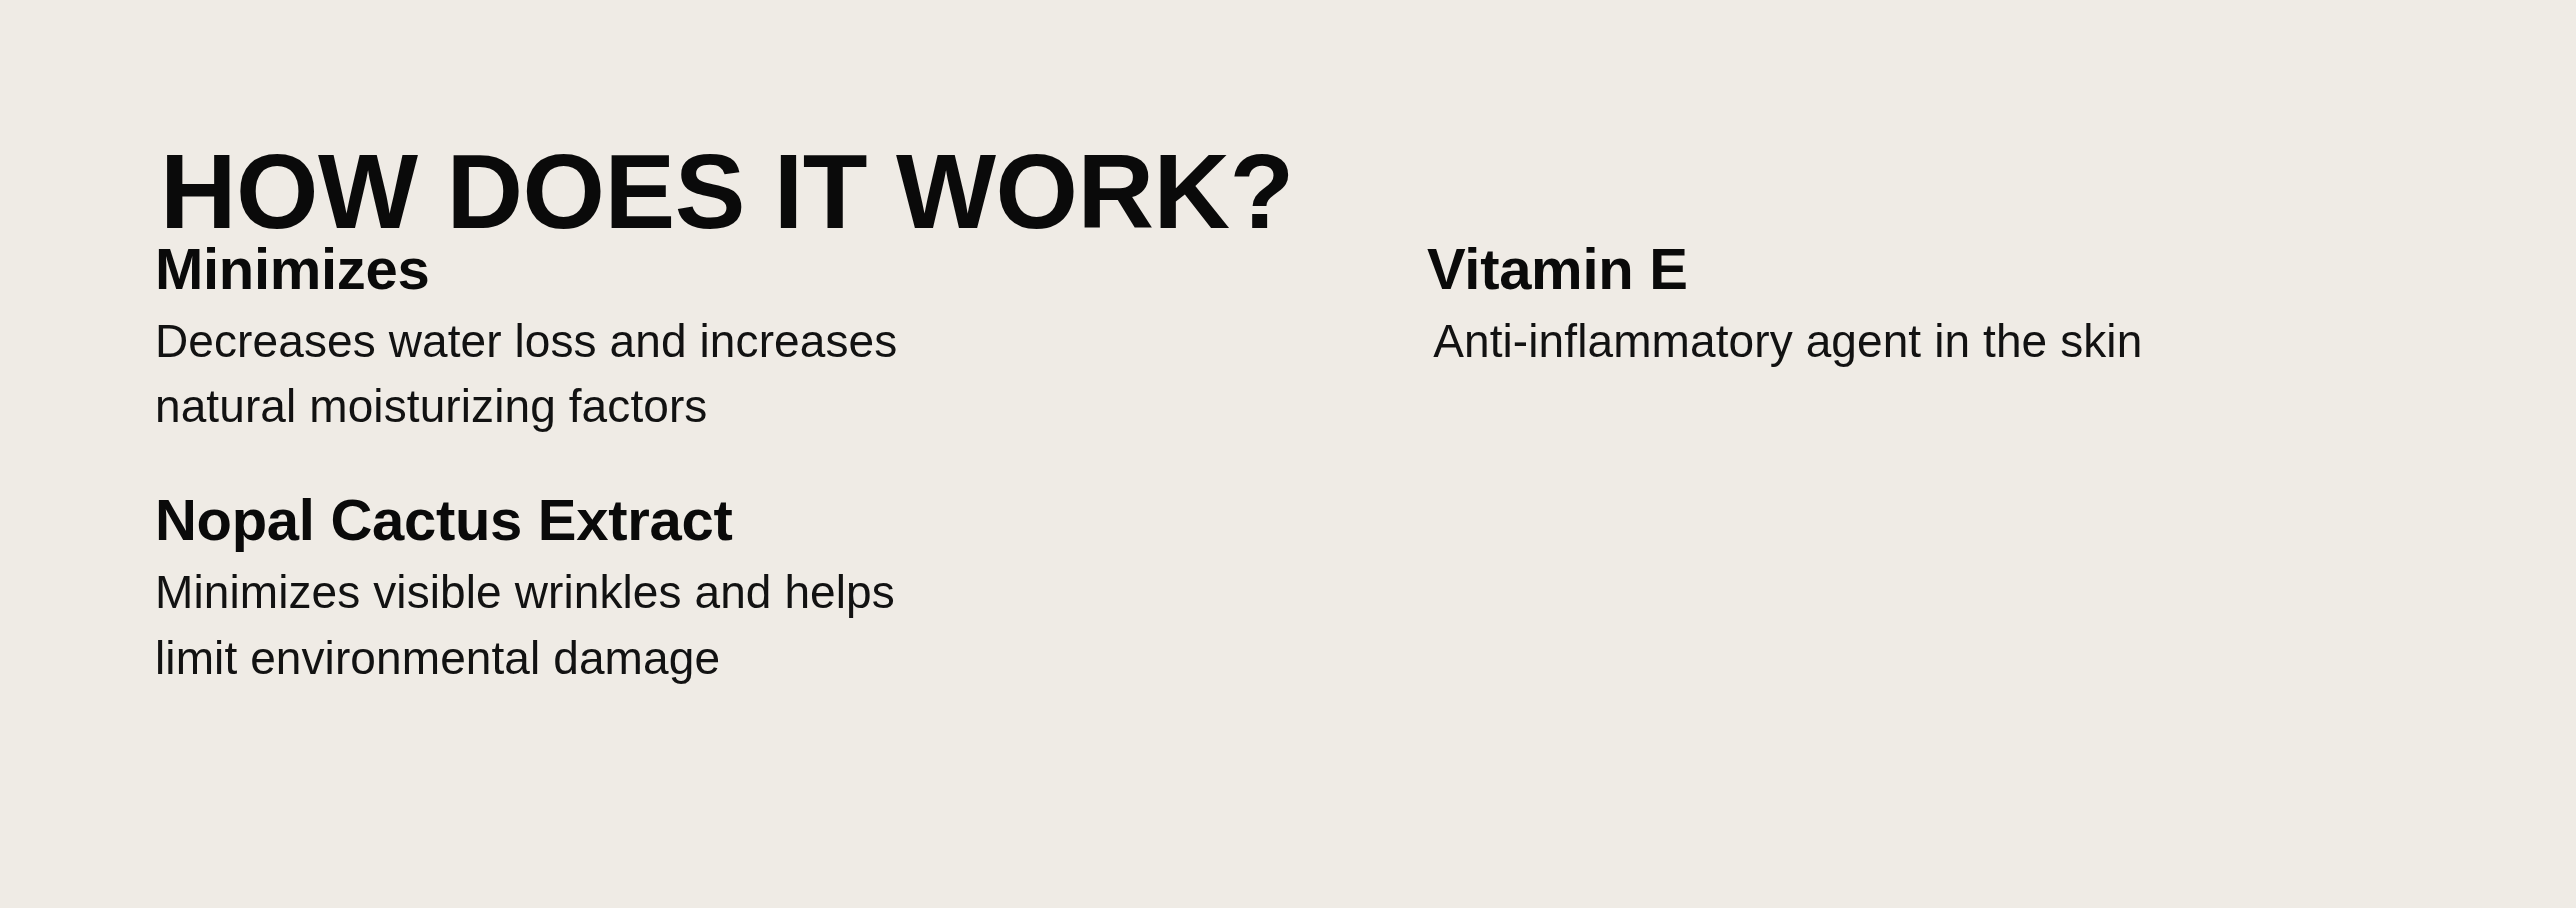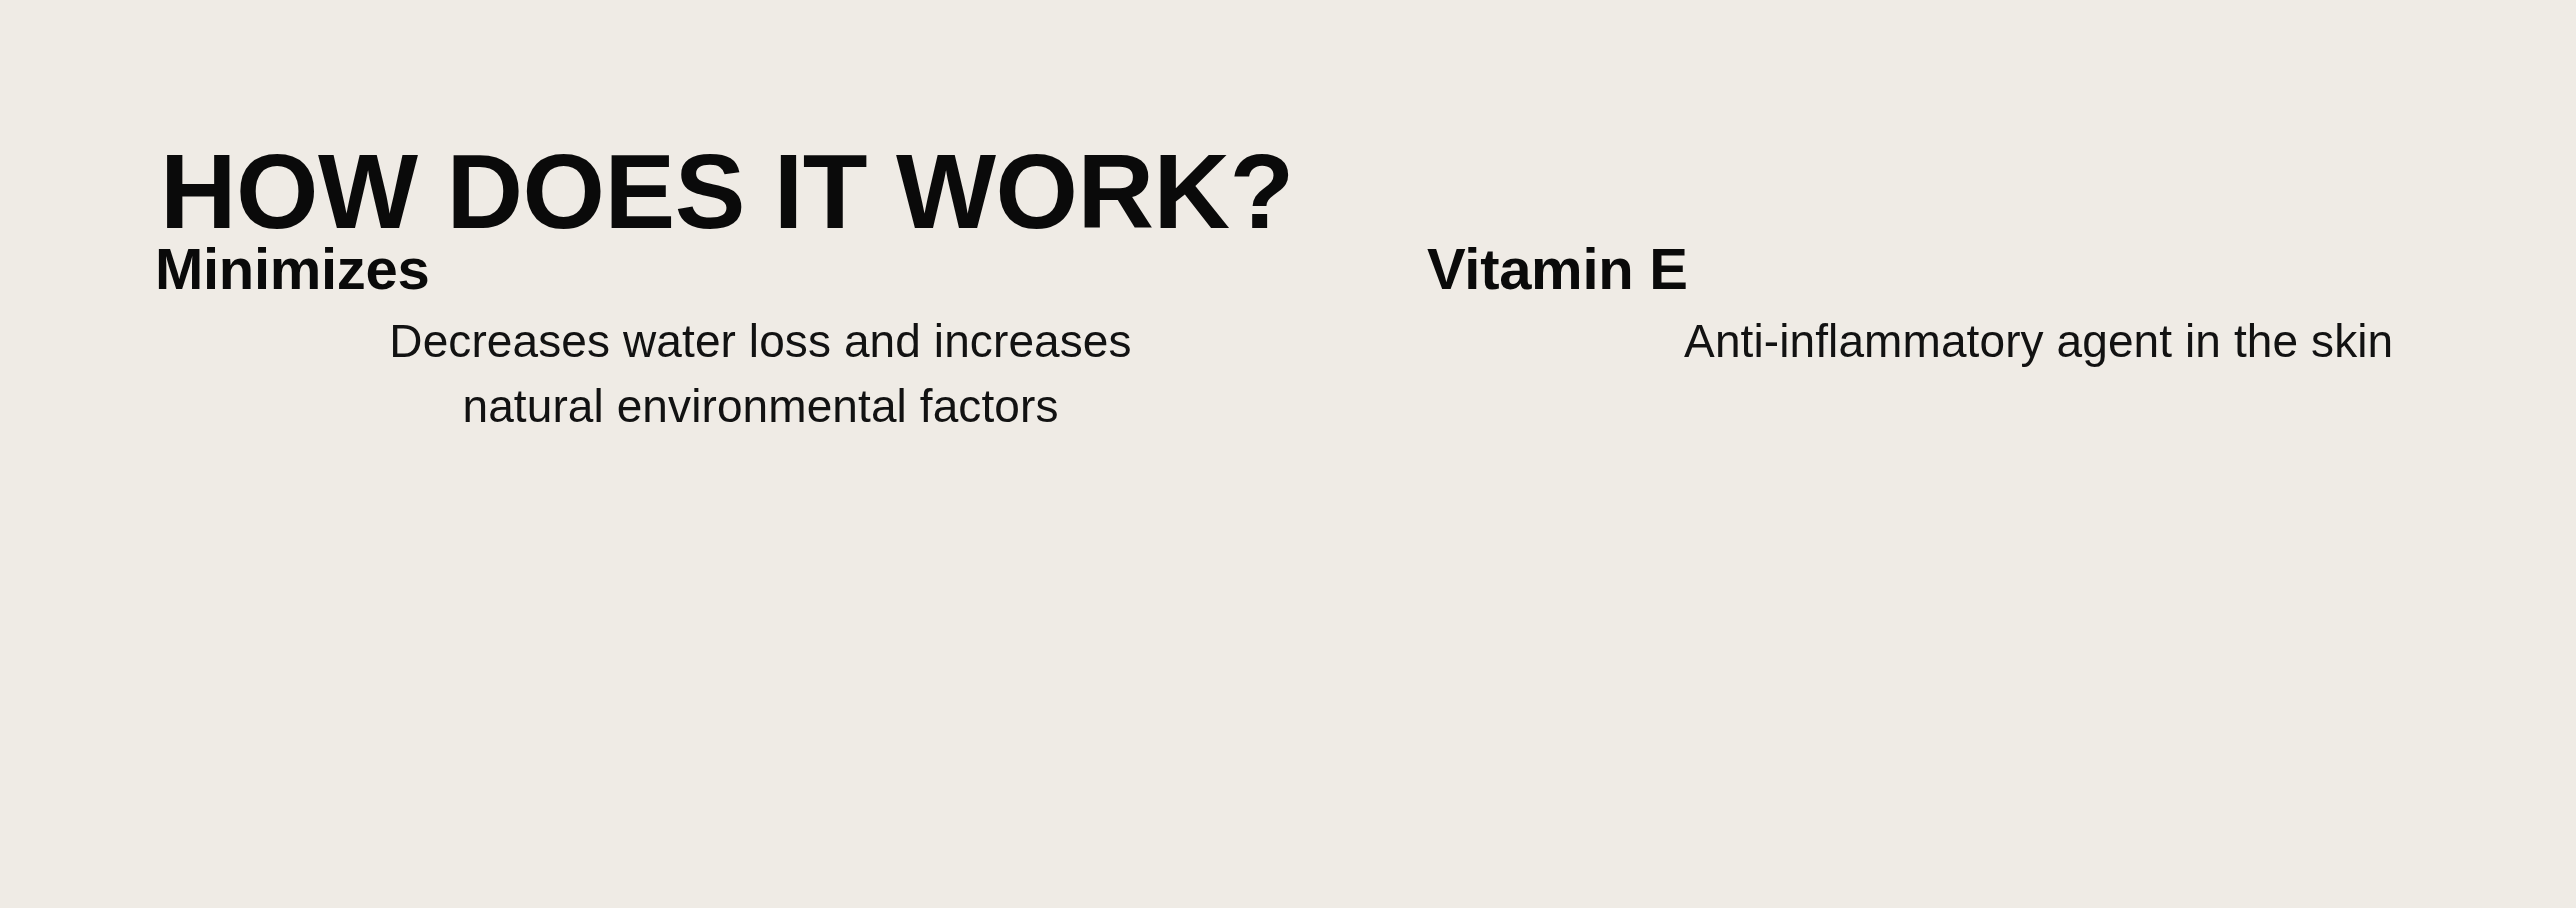--- a/index.html
+++ b/index.html
@@ -73,21 +73,20 @@
     line-height: 1.42;
     letter-spacing: 0.1px;
     margin: 8.2px 0 0 0;
     color: #121212;
     max-width: 1211px;
   }
 
   .block-body .ln {
     display: block;
     white-space: nowrap;
-    text-align: center;
   }
 
   
   .column.right .block-body { padding-left: 7.2px; }
   .column.right .block-title { padding-left: 1px; }
 </style>
 </head>
 <body>
 
 <div class="slide">
@@ -95,24 +94,31 @@
   <h1 class="section-title">HOW DOES IT WORK?</h1>
 
   <div class="columns">
 
     <div class="column left">
 
       <div class="block">
         <h2 class="block-title">Minimizes</h2>
         <p class="block-body">
           <span class="ln">Decreases water loss and increases</span>
-          <span class="ln">natural environmental factors</span>
+          <span class="ln">natural moisturizing factors</span>
         </p>
       </div>
 
+      <div class="block">
+        <h2 class="block-title">Nopal Cactus Extract</h2>
+        <p class="block-body">
+          <span class="ln">Minimizes visible wrinkles and helps</span>
+          <span class="ln">limit environmental damage</span>
+        </p>
+      </div>
 
     </div>
 
     <div class="column right">
 
       <div class="block">
         <h2 class="block-title">Vitamin E</h2>
         <p class="block-body">
           <span class="ln">Anti-inflammatory agent in the skin</span>
         </p>

